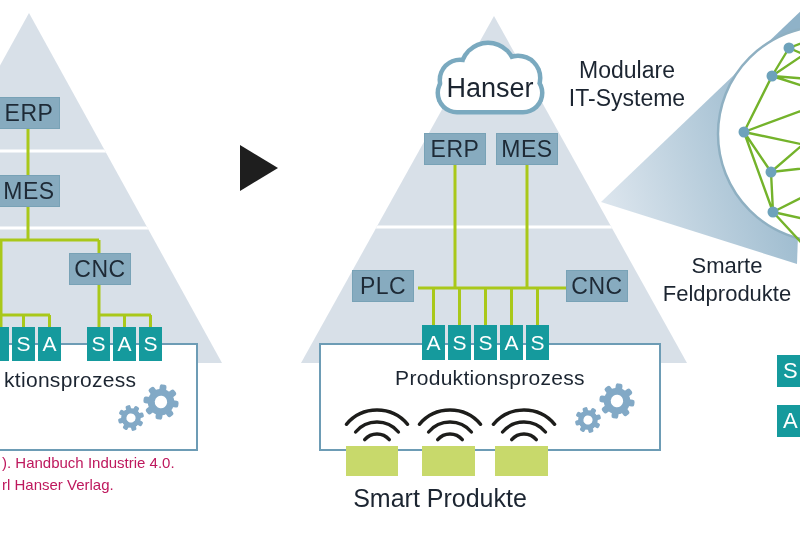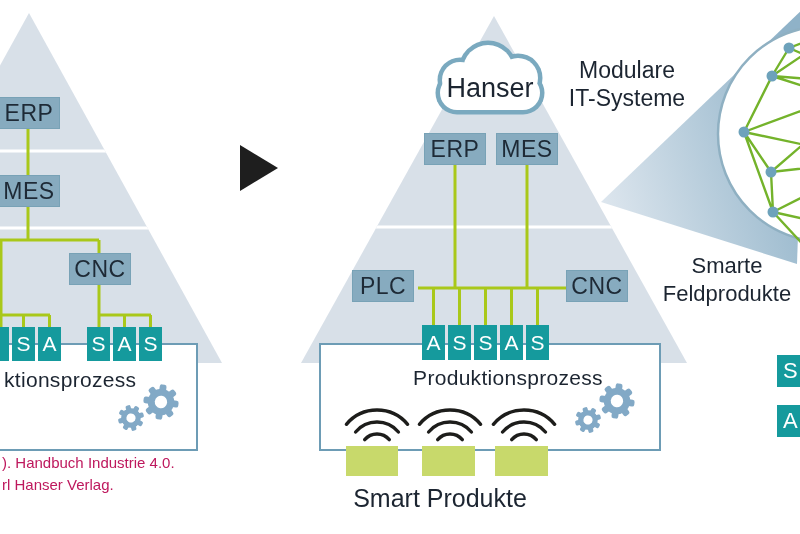--- a/index.html
+++ b/index.html
@@ -103,21 +103,21 @@
         <circle cx="-2" cy="-18" r="25"></circle>
         <circle cx="28" cy="-10" r="20"></circle>
       </g>
     </g>
   </svg>
 
   <div class="procbox" style="left:-40px;top:343px;width:238px;height:108px;"></div>
   <div class="procbox" style="left:319px;top:343px;width:342px;height:108px;"></div>
 
   <div class="proclabel" style="left:4px;top:368px;">ktionsprozess</div>
-  <div class="proclabel" style="left:337px;top:366px;width:342px;text-align:center;">Produktionsprozess</div>
+  <div class="proclabel" style="left:319px;top:366px;width:342px;text-align:center;">Produktionsprozess</div>
 
   <div class="bbox" style="left:-2px;top:97px;">ERP</div>
   <div class="bbox" style="left:-2px;top:175px;">MES</div>
   <div class="bbox" style="left:69px;top:253px;">CNC</div>
 
   <div class="bbox" style="left:424px;top:133px;">ERP</div>
   <div class="bbox" style="left:496px;top:133px;">MES</div>
   <div class="bbox" style="left:352px;top:270px;">PLC</div>
   <div class="bbox" style="left:566px;top:270px;">CNC</div>
 

